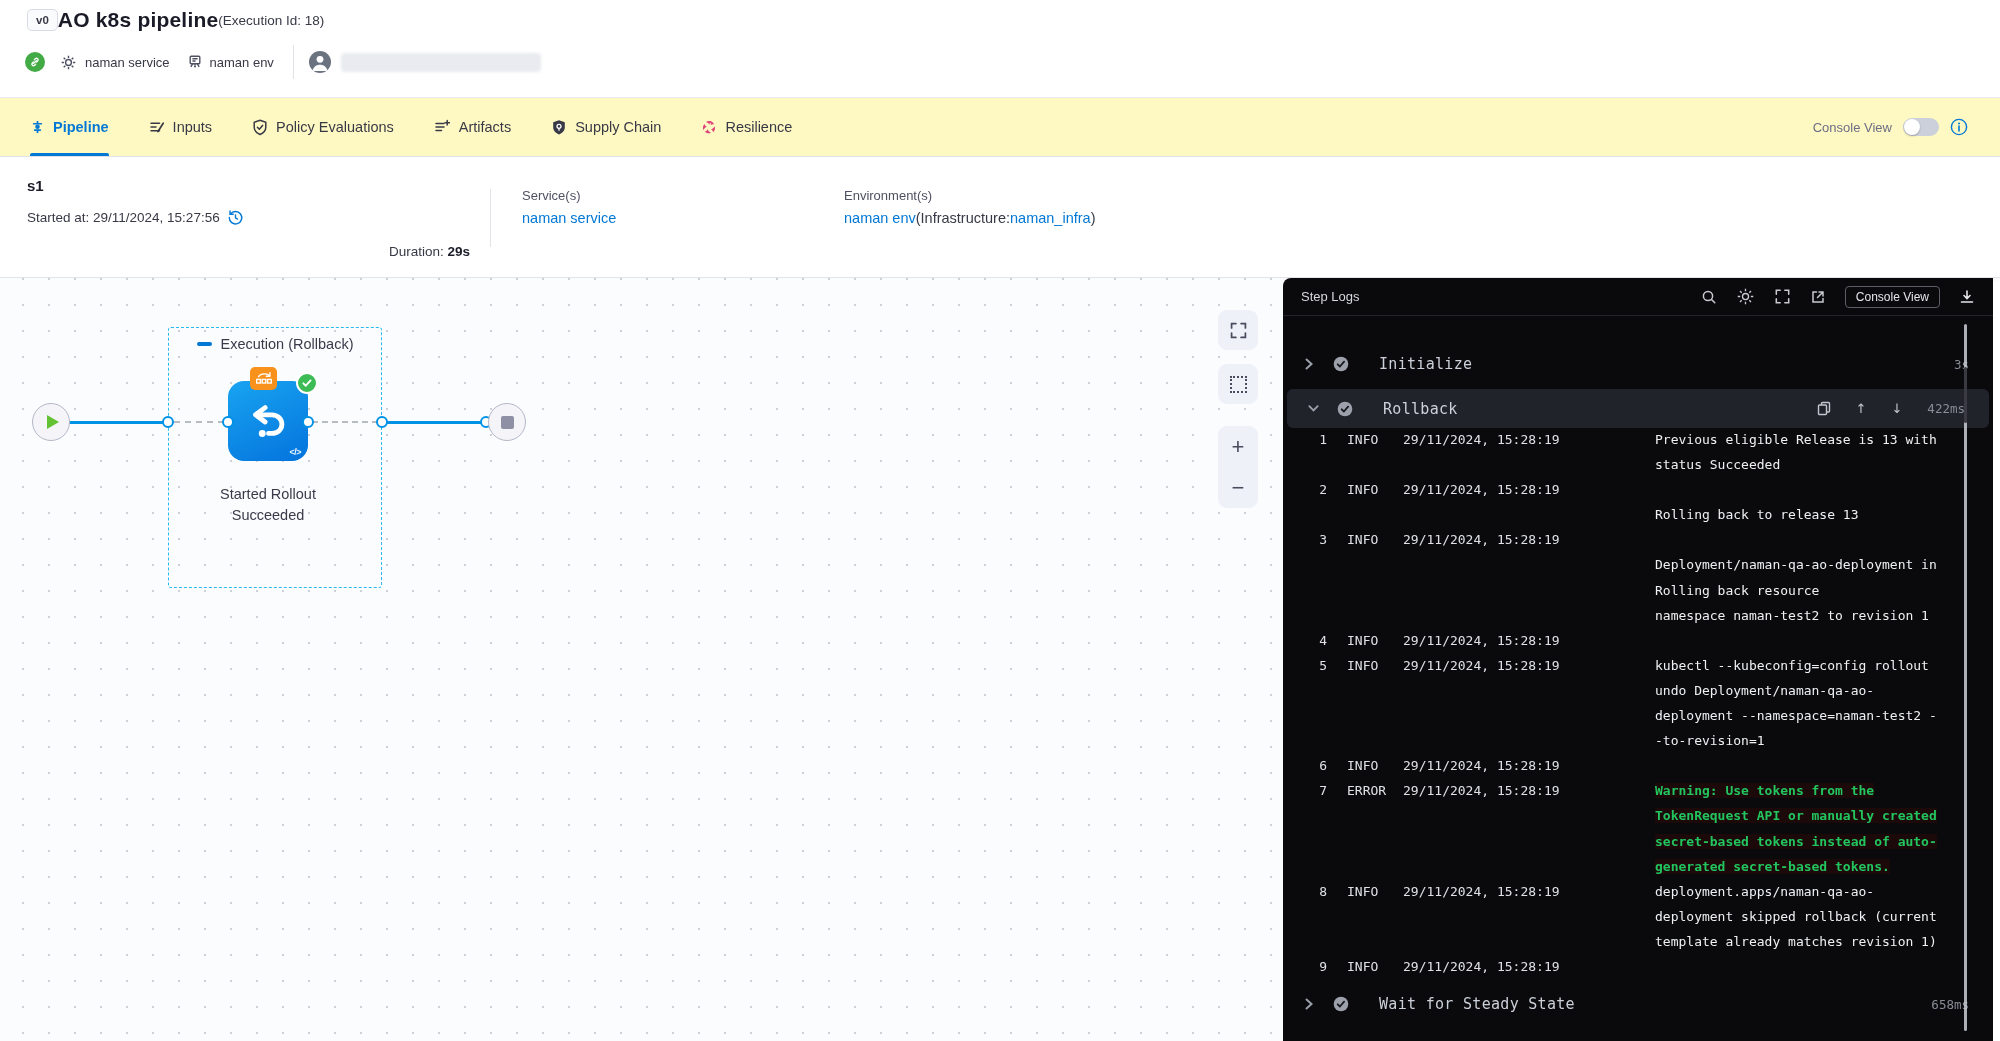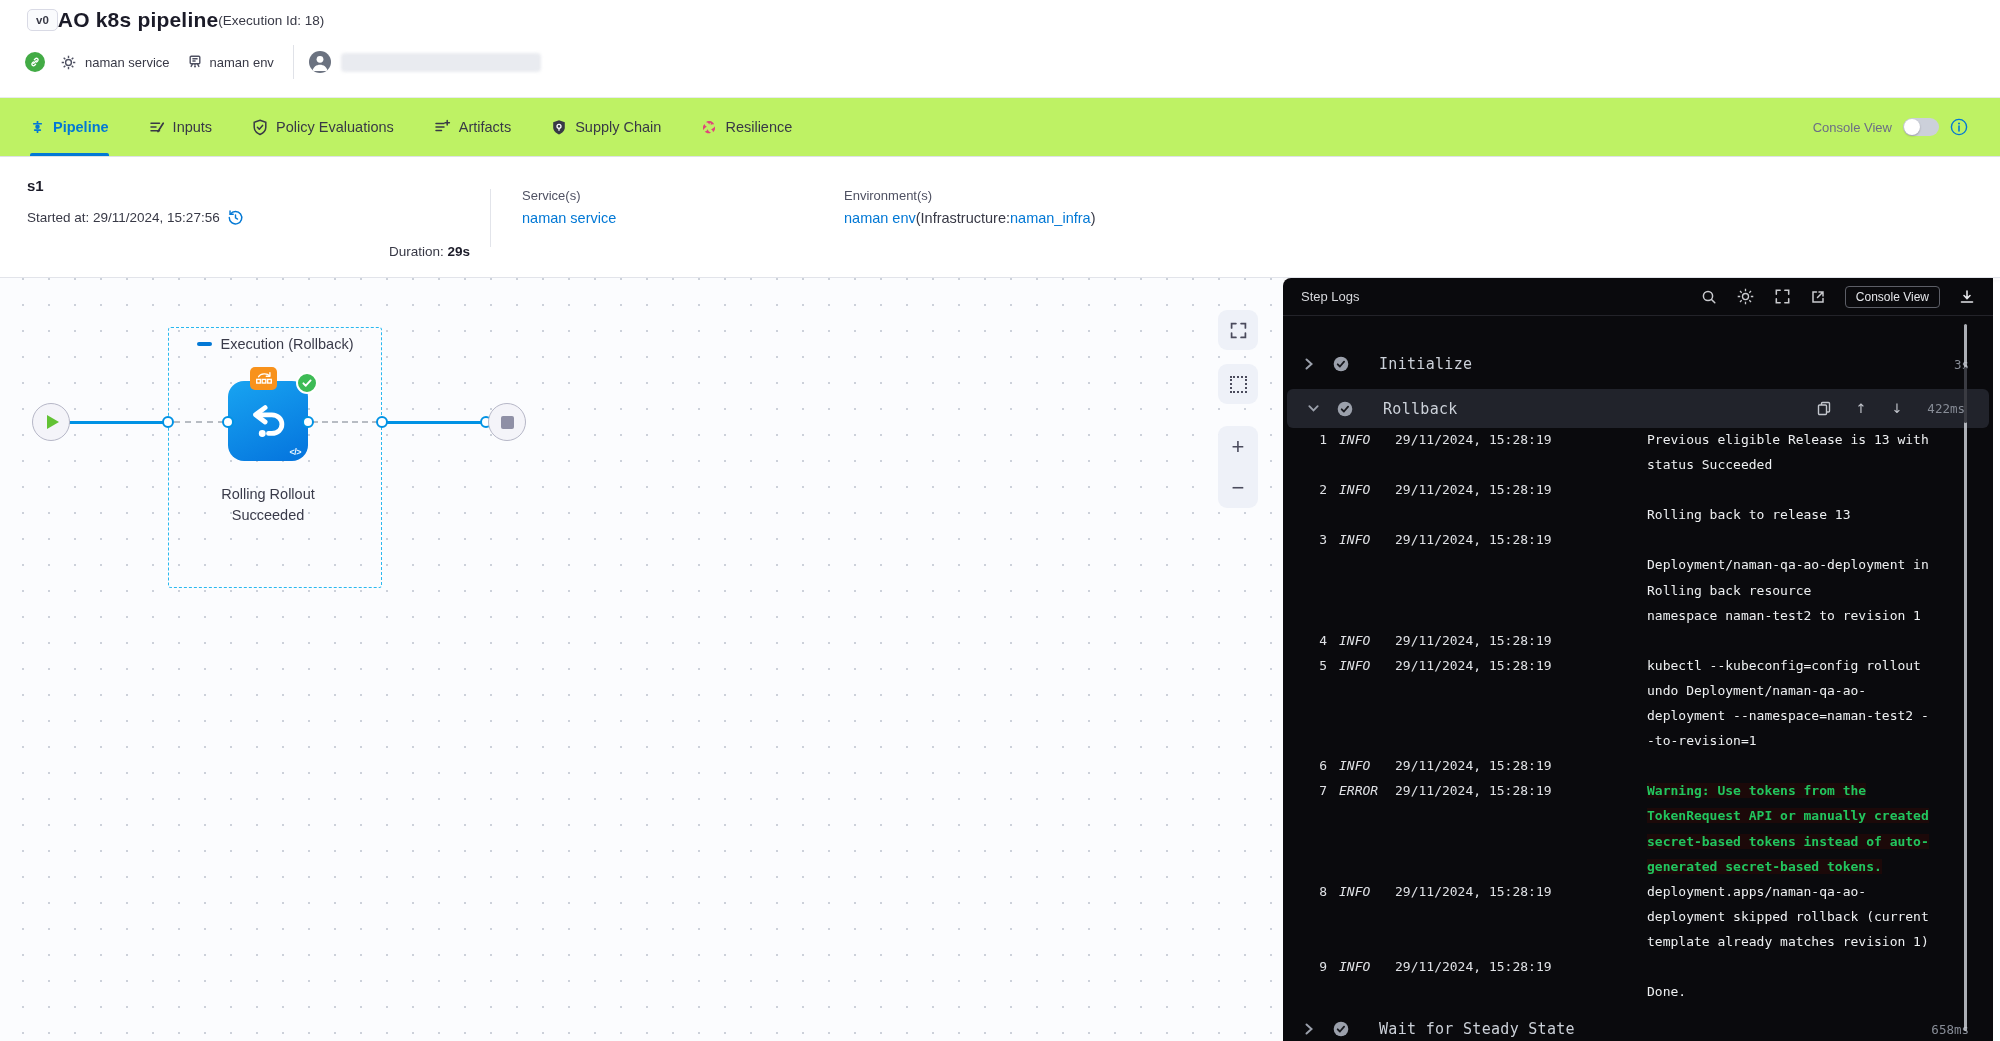--- a/index.html
+++ b/index.html
@@ -17,21 +17,21 @@
   .greenlink { width:20px; height:20px; border-radius:50%; background:#42ab45; display:flex; align-items:center; justify-content:center; }
   .hgear { margin-left:15px; }
   .hsvc { margin-left:8px; }
   .henvicon { margin-left:17px; }
   .henv { margin-left:7px; }
   .hdivider { width:1px; height:34px; background:#e0e2e8; margin-left:19px; }
   .avatar { margin-left:15px; width:22px; height:22px; border-radius:50%; background:#6b7280; display:flex; align-items:center; justify-content:center; overflow:hidden; }
   .redacted { margin-left:10px; width:200px; height:19px; border-radius:4px; background:#e9ebf0; filter:blur(1.6px); }
 
   
-  .tabbar { position:absolute; left:0; top:98px; width:2000px; height:59px; background:#bef264; border-bottom:1px solid #dfe2e8; }
+  .tabbar { position:absolute; left:0; top:98px; width:2000px; height:59px; background:#fef9c3; border-bottom:1px solid #dfe2e8; }
   .tabs { position:absolute; left:30px; top:0; height:58px; display:flex; gap:40px; }
   .tab { position:relative; display:flex; align-items:center; gap:8px; font-size:14.5px; color:#383946; cursor:pointer; }
   .tab.active { color:#0278d5; font-weight:600; }
   .tab.active::after { content:""; position:absolute; left:0; right:0; bottom:0; height:3px; background:#0278d5; border-radius:2px 2px 0 0; }
   .tabright { position:absolute; right:32px; top:0; height:58px; display:flex; align-items:center; gap:11px; }
   .cv-label { font-size:13px; color:#6b6d85; }
   .toggle { width:36px; height:18px; border-radius:9px; background:#ccd0da; position:relative; cursor:pointer; }
   .toggle .knob { position:absolute; left:1px; top:1px; width:16px; height:16px; border-radius:50%; background:#fff; box-shadow:0 1px 2px rgba(0,0,0,.25); }
 
   
@@ -85,21 +85,21 @@
   .chev { width:14px; display:flex; }
   .stepcheck { margin-left:16px; display:flex; }
   .stepname { margin-left:30px; font-size:15px; color:#ccd1d9; letter-spacing:.3px; }
   .steptools { margin-left:auto; display:flex; align-items:center; gap:25px; color:#c3c6cd; }
   .stepdur { font-size:12.5px; color:#878c96; }
   .steprow:not(.hl) .stepdur { margin-left:auto; }
   .arrowg { font-family:"DejaVu Sans", sans-serif; font-size:13px; cursor:pointer; }
   .loglines { margin-top:4px; }
   .log-row { display:flex; align-items:baseline; height:25.1px; padding-left:30px; font-size:13px; white-space:pre; }
   .ln { width:14px; text-align:right; color:#dfe1e5; }
-  .lv { width:44px; margin-left:12px; color:#dfe1e5;font-style:italic; }
+  .lv { width:44px; margin-left:20px; color:#dfe1e5; }
   .lt { width:240px; margin-left:12px; color:#dfe1e5; }
   .lm { margin-left:12px; color:#eef0f2; }
   .lm.err { color:#22c55e; font-weight:700; background:#1c0909; }
   .pscroll { position:absolute; right:26px; top:46px; bottom:10px; width:3px; background:#c9ccd4; opacity:.85; border-radius:2px; }
   .pthumb { position:absolute; right:26px; top:89px; width:3px; height:56px; background:#3a3b42; border-radius:2px; }
 
   svg { display:block; }
 </style>
 </head>
 <body>
@@ -294,21 +294,21 @@
     <div class="connpt" style="left:222px; top:138px;"></div>
     <div class="connpt" style="left:302px; top:138px;"></div>
     <div class="connpt" style="left:376px; top:138px;"></div>
     <div class="connpt" style="left:480px; top:138px;"></div>
 
     <div class="endpoint" style="left:488px; top:125px;">
       <span class="stopsq"></span>
     </div>
 
     <div class="nodelabel">
-      <div>Rolling Rollout</div>
+      <div>Started Rollout</div>
       <div>Succeeded</div>
     </div>
 
     <div class="cbtn" style="left:1218px; top:32px;">
       <svg width="19" height="19" viewBox="0 0 22 22" fill="none" stroke="#4a4b5c" stroke-width="2" stroke-linecap="round">
           <path d="M3 8V3h5M14 3h5v5M19 14v5h-5M8 19H3v-5"></path>
         </svg>
     </div>
     <div class="cbtn" style="left:1218px; top:86px;">
       <span class="marqueebox"></span>
@@ -402,21 +402,20 @@
         <div class="log-row"><span class="ln"></span><span class="lv"></span><span class="lt"></span><span class="lm">-to-revision=1</span></div>
         <div class="log-row"><span class="ln">6</span><span class="lv">INFO</span><span class="lt">29/11/2024, 15:28:19</span><span class="lm"></span></div>
         <div class="log-row"><span class="ln">7</span><span class="lv">ERROR</span><span class="lt">29/11/2024, 15:28:19</span><span class="lm err">Warning: Use tokens from the</span></div>
         <div class="log-row"><span class="ln"></span><span class="lv"></span><span class="lt"></span><span class="lm err">TokenRequest API or manually created</span></div>
         <div class="log-row"><span class="ln"></span><span class="lv"></span><span class="lt"></span><span class="lm err">secret-based tokens instead of auto-</span></div>
         <div class="log-row"><span class="ln"></span><span class="lv"></span><span class="lt"></span><span class="lm err">generated secret-based tokens.</span></div>
         <div class="log-row"><span class="ln">8</span><span class="lv">INFO</span><span class="lt">29/11/2024, 15:28:19</span><span class="lm">deployment.apps/naman-qa-ao-</span></div>
         <div class="log-row"><span class="ln"></span><span class="lv"></span><span class="lt"></span><span class="lm">deployment skipped rollback (current</span></div>
         <div class="log-row"><span class="ln"></span><span class="lv"></span><span class="lt"></span><span class="lm">template already matches revision 1)</span></div>
         <div class="log-row"><span class="ln">9</span><span class="lv">INFO</span><span class="lt">29/11/2024, 15:28:19</span><span class="lm"></span></div>
-        <div class="log-row"><span class="ln"></span><span class="lv"></span><span class="lt"></span><span class="lm">Done.</span></div>
       </div>
 
     <div class="steprow">
       <span class="chev">
           <svg width="12" height="14" viewBox="0 0 12 14" fill="none" stroke="#9ba0ab" stroke-width="2" stroke-linecap="round">
             <path d="M3.5 2.5l5 4.5-5 4.5"></path>
           </svg>
         </span>
       <span class="stepcheck">
           <svg width="16" height="16" viewBox="0 0 16 16">

